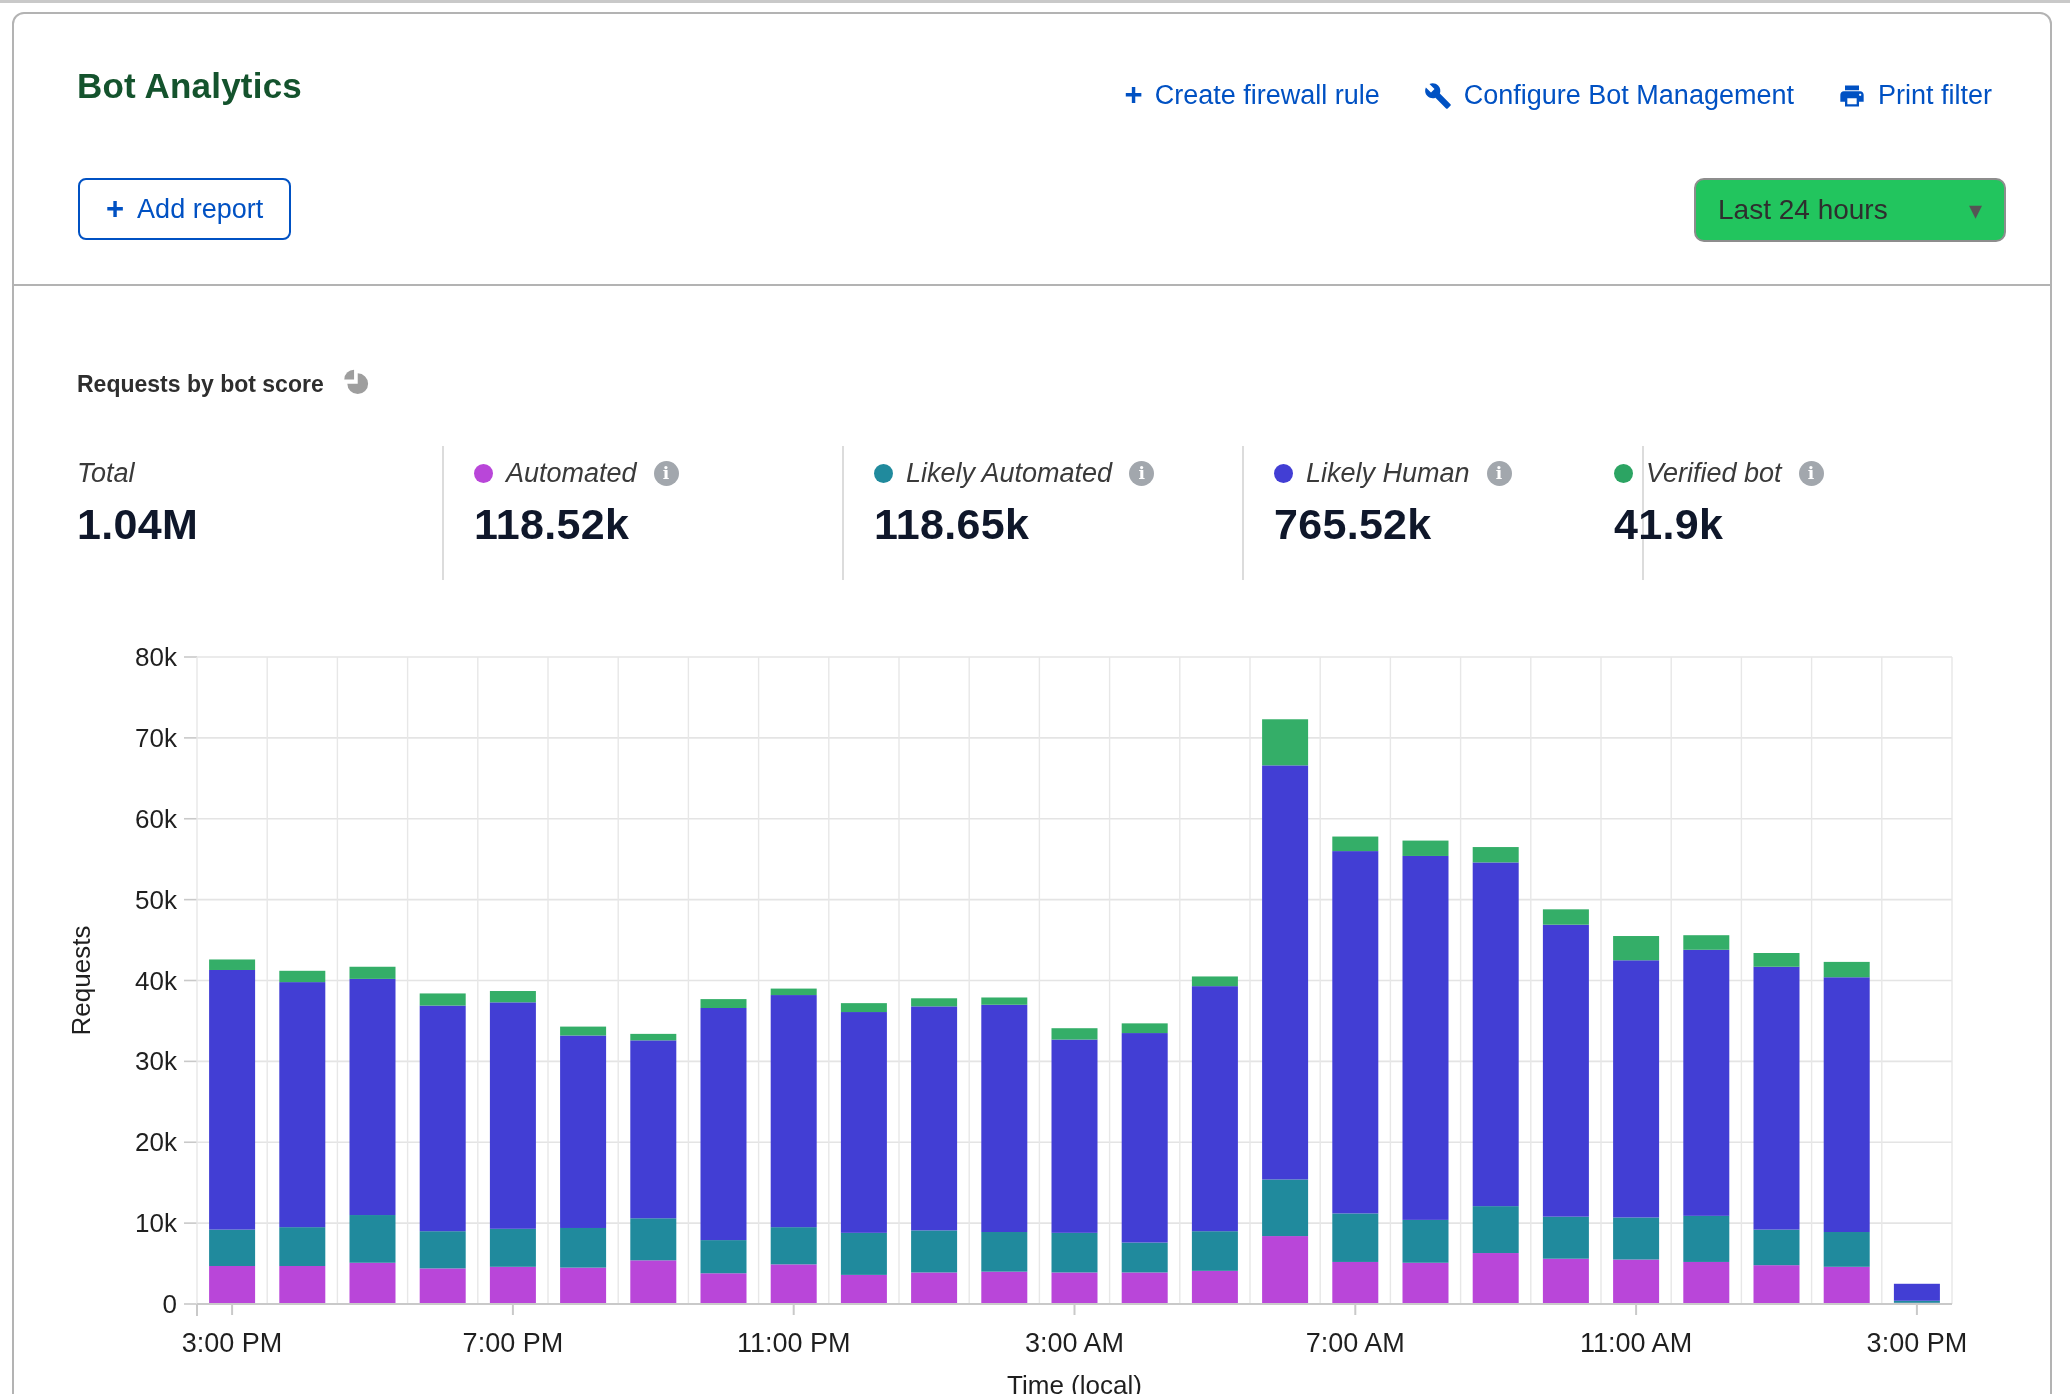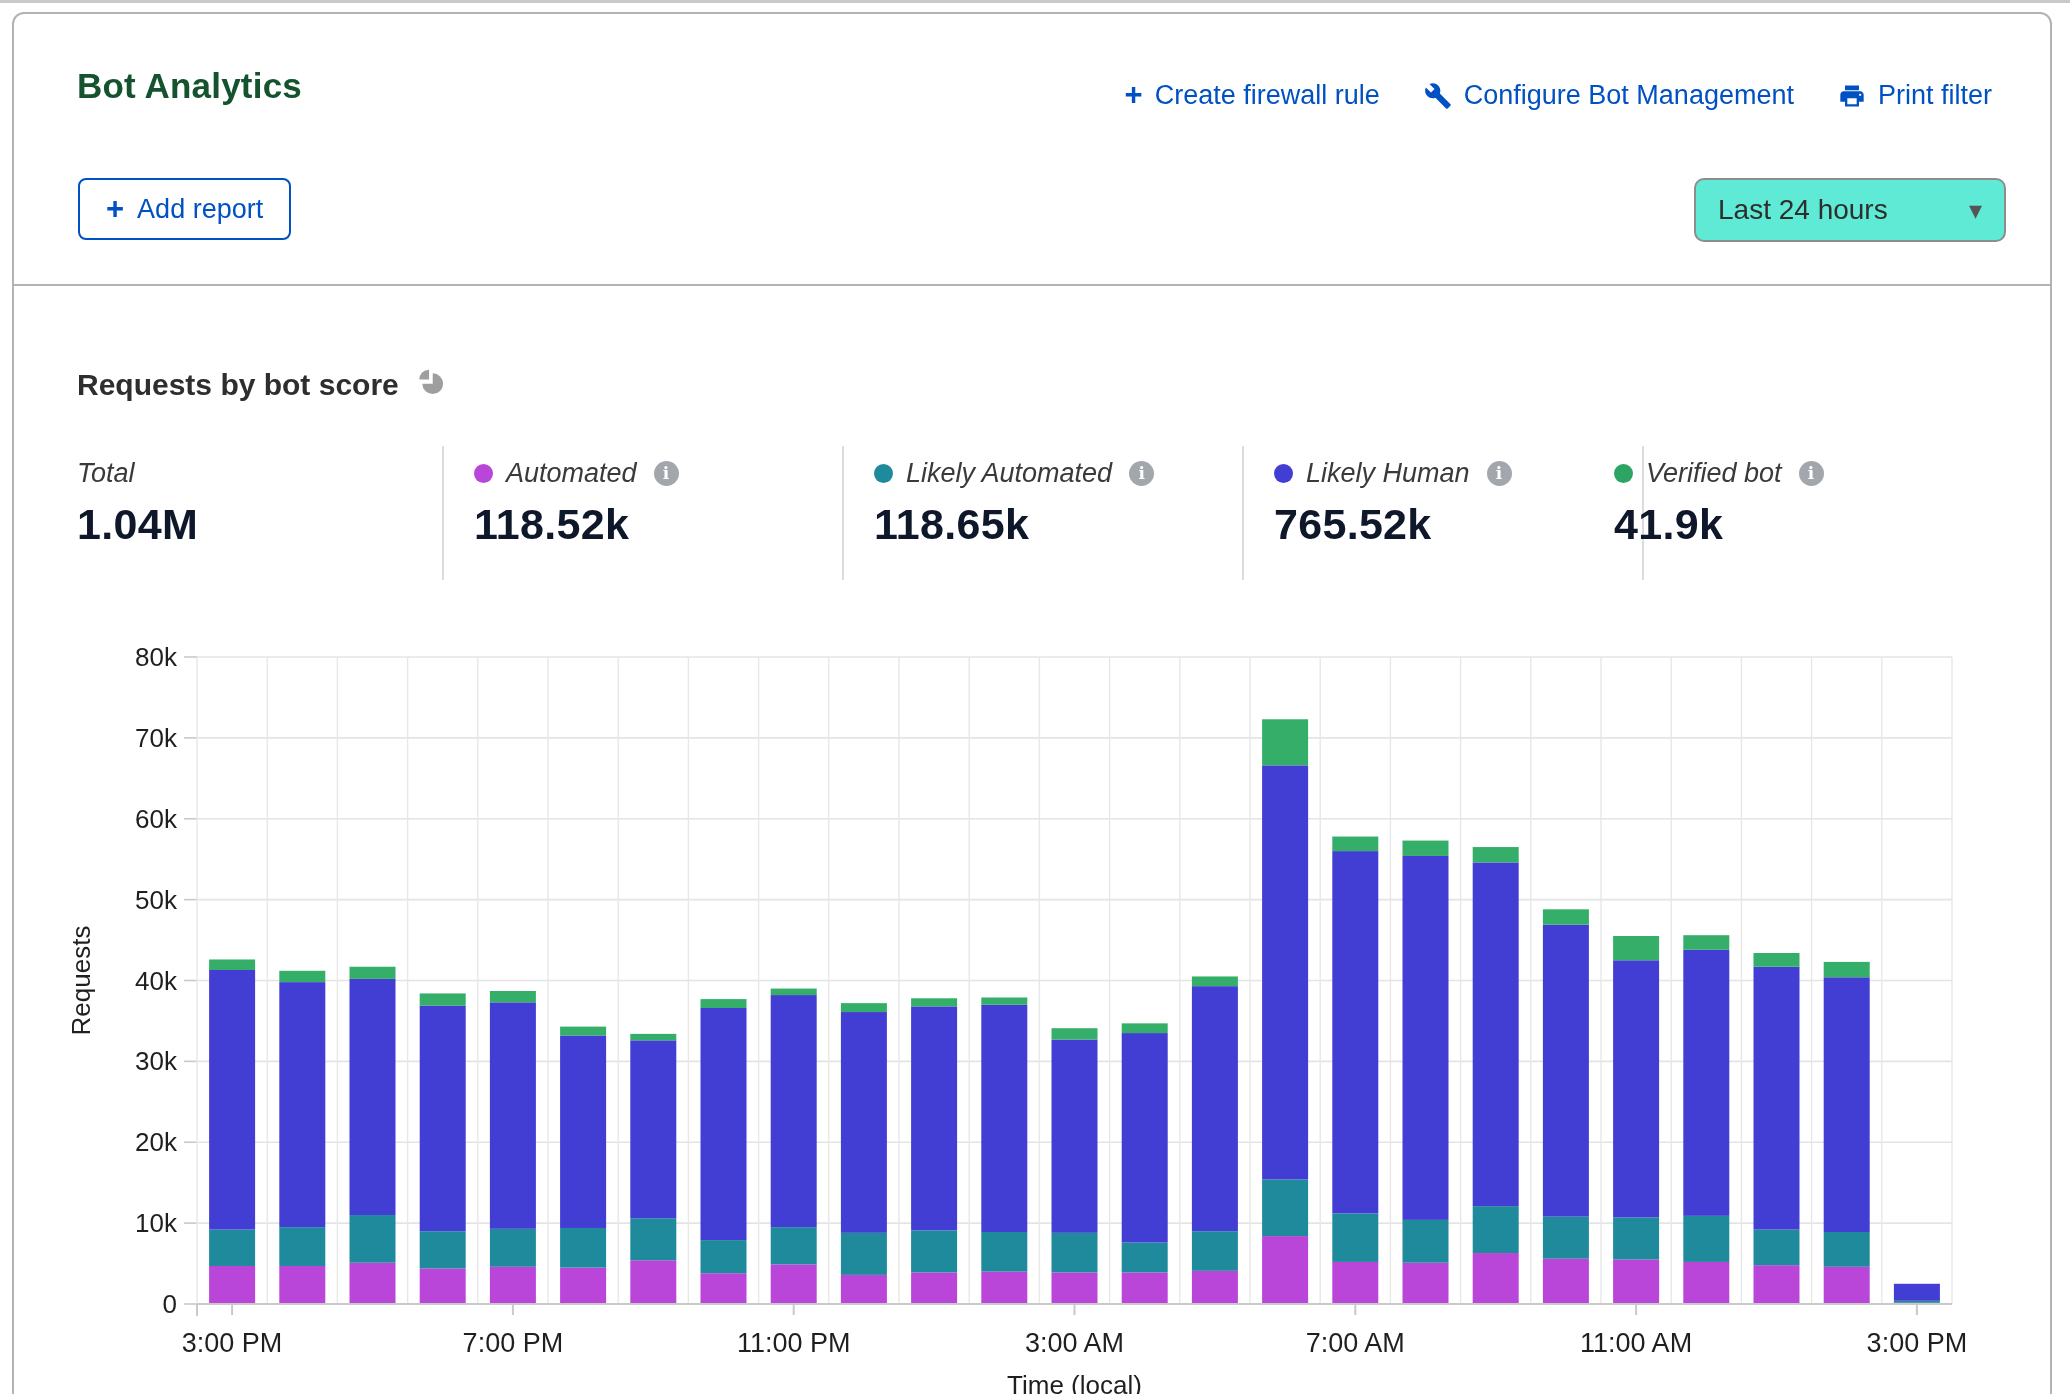--- a/index.html
+++ b/index.html
@@ -20,28 +20,28 @@
   .action-link svg{display:block;}
   .plus-glyph{font-size:31px;font-weight:700;line-height:1;position:relative;top:-1px;}
   .add-filter-btn{
     position:absolute;left:64px;top:164px;height:62px;box-sizing:border-box;
     border:2px solid #0051c3;border-radius:8px;background:#fff;color:#0051c3;
     font-size:27px;display:flex;align-items:center;gap:13px;padding:0 26px;cursor:pointer;
     font-family:inherit;
   }
   .time-range{
     position:absolute;right:44px;top:164px;width:312px;height:64px;box-sizing:border-box;
-    border:2px solid #8d8d8d;border-radius:10px;background:#5eead4;display:flex;align-items:center;
+    border:2px solid #8d8d8d;border-radius:10px;background:#22c55e;display:flex;align-items:center;
     padding:0 22px;font-size:28px;color:#2e2e2e;cursor:pointer;justify-content:space-between;
   }
   .caret{color:#555;font-size:26px;line-height:1;}
   .header-divider{position:absolute;left:0;top:270px;width:100%;height:0;border-top:2px solid #b3b3b3;}
   
   .section-title-row{position:absolute;left:63px;top:352px;display:flex;align-items:center;gap:16px;}
-  .section-title{font-size:30px;font-weight:700;color:#2e2e2e;}
+  .section-title{font-size:23px;font-weight:700;color:#2e2e2e;}
   
   .stats{position:absolute;left:0;top:432px;width:2040px;height:140px;}
   .stat{position:absolute;top:12px;}
   .stat-label-row{display:flex;align-items:center;gap:13px;height:30px;}
   .stat-label{font-size:27px;color:#3a3a3a;font-style:italic;}
   .dot{width:19px;height:19px;border-radius:50%;background:#999;flex:0 0 auto;}
   .info-icon{
     width:25px;height:25px;border-radius:50%;background:#a2a7ad;color:#fff;
     font-size:17px;font-weight:700;display:flex;align-items:center;justify-content:center;
     font-family:"DejaVu Serif",serif;cursor:pointer;flex:0 0 auto;margin-left:4px;

